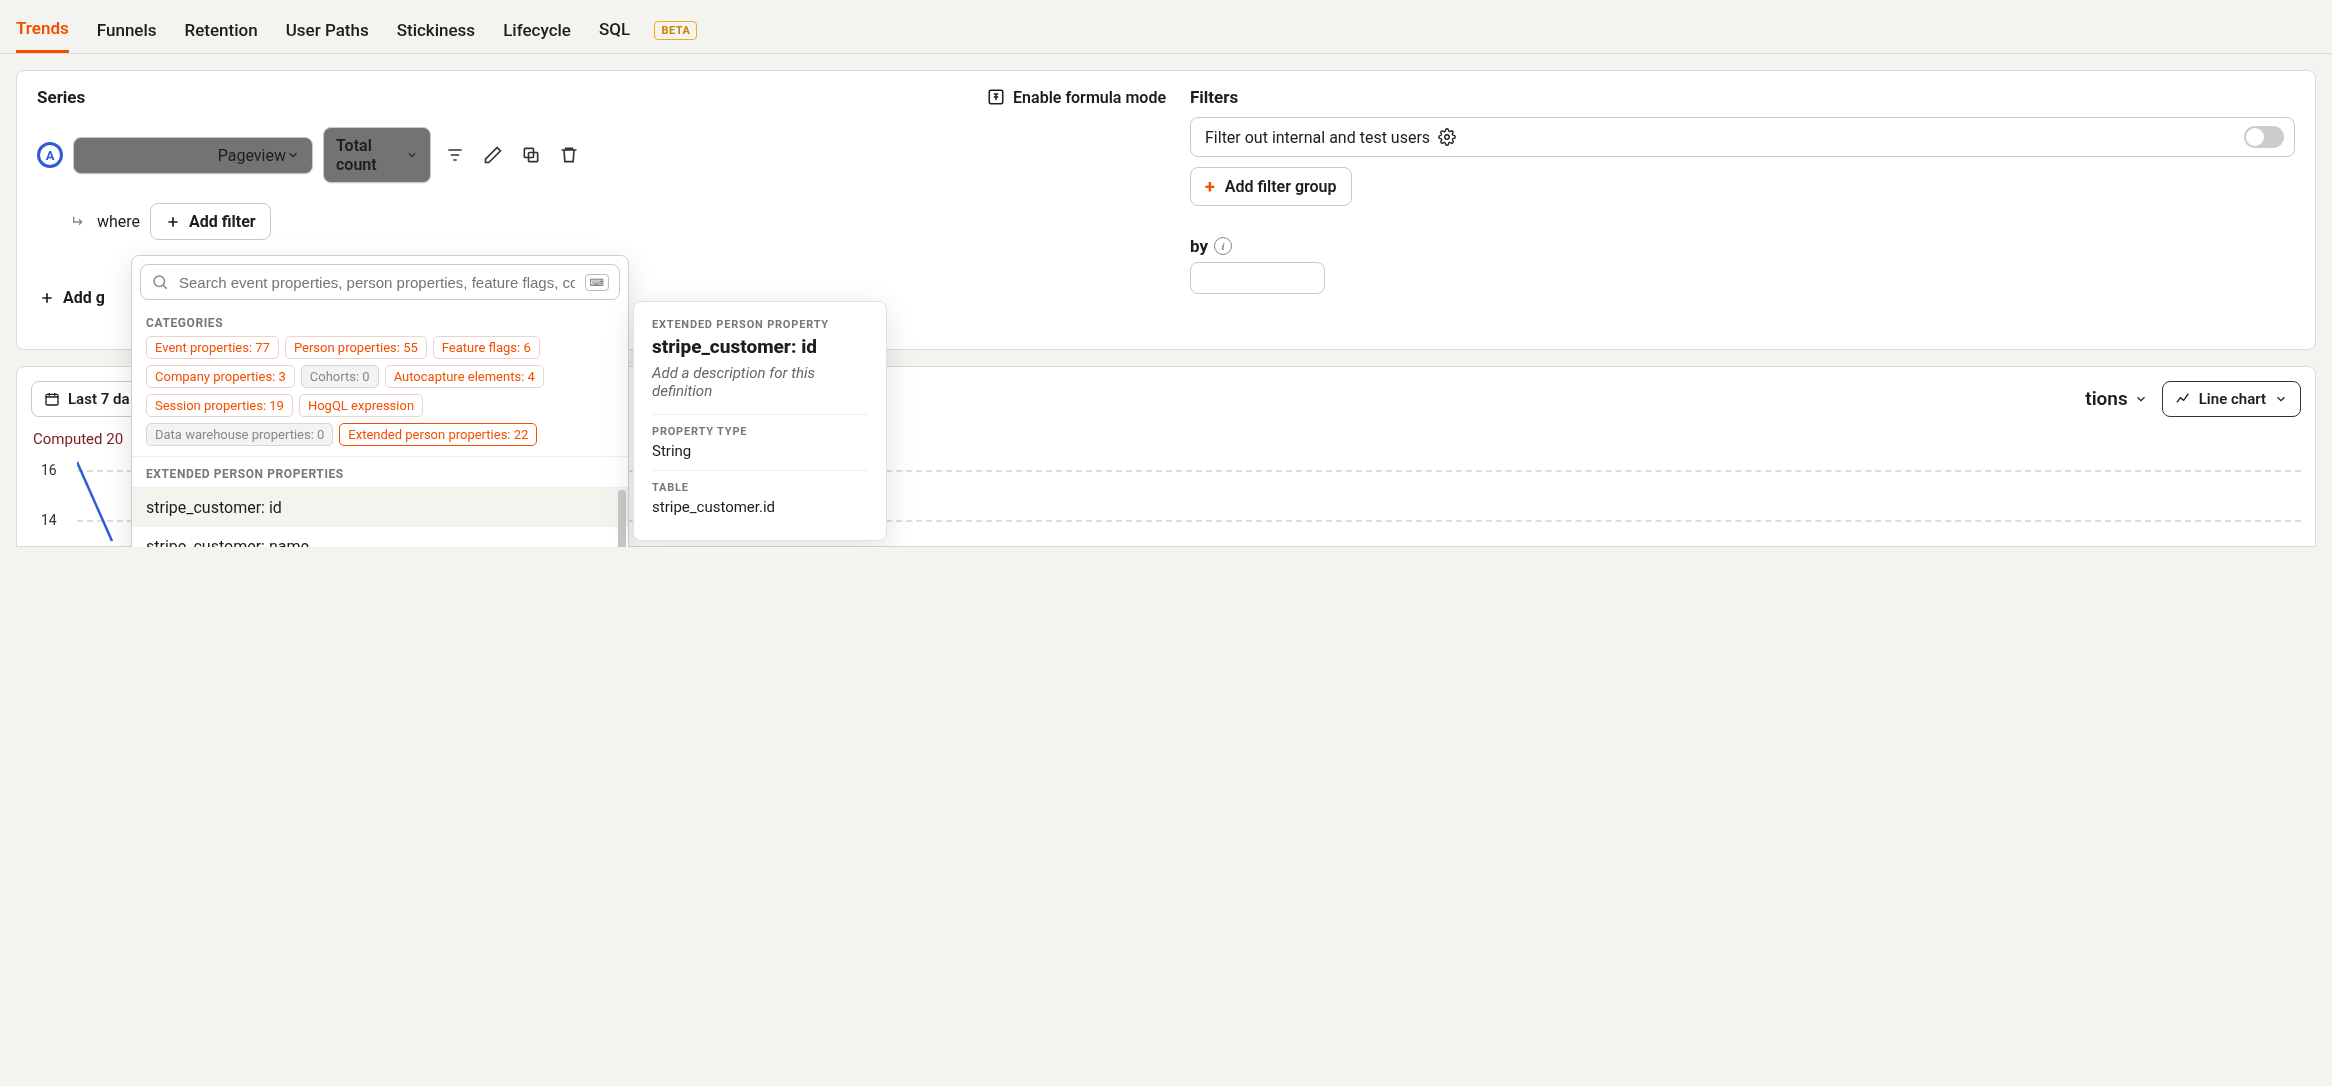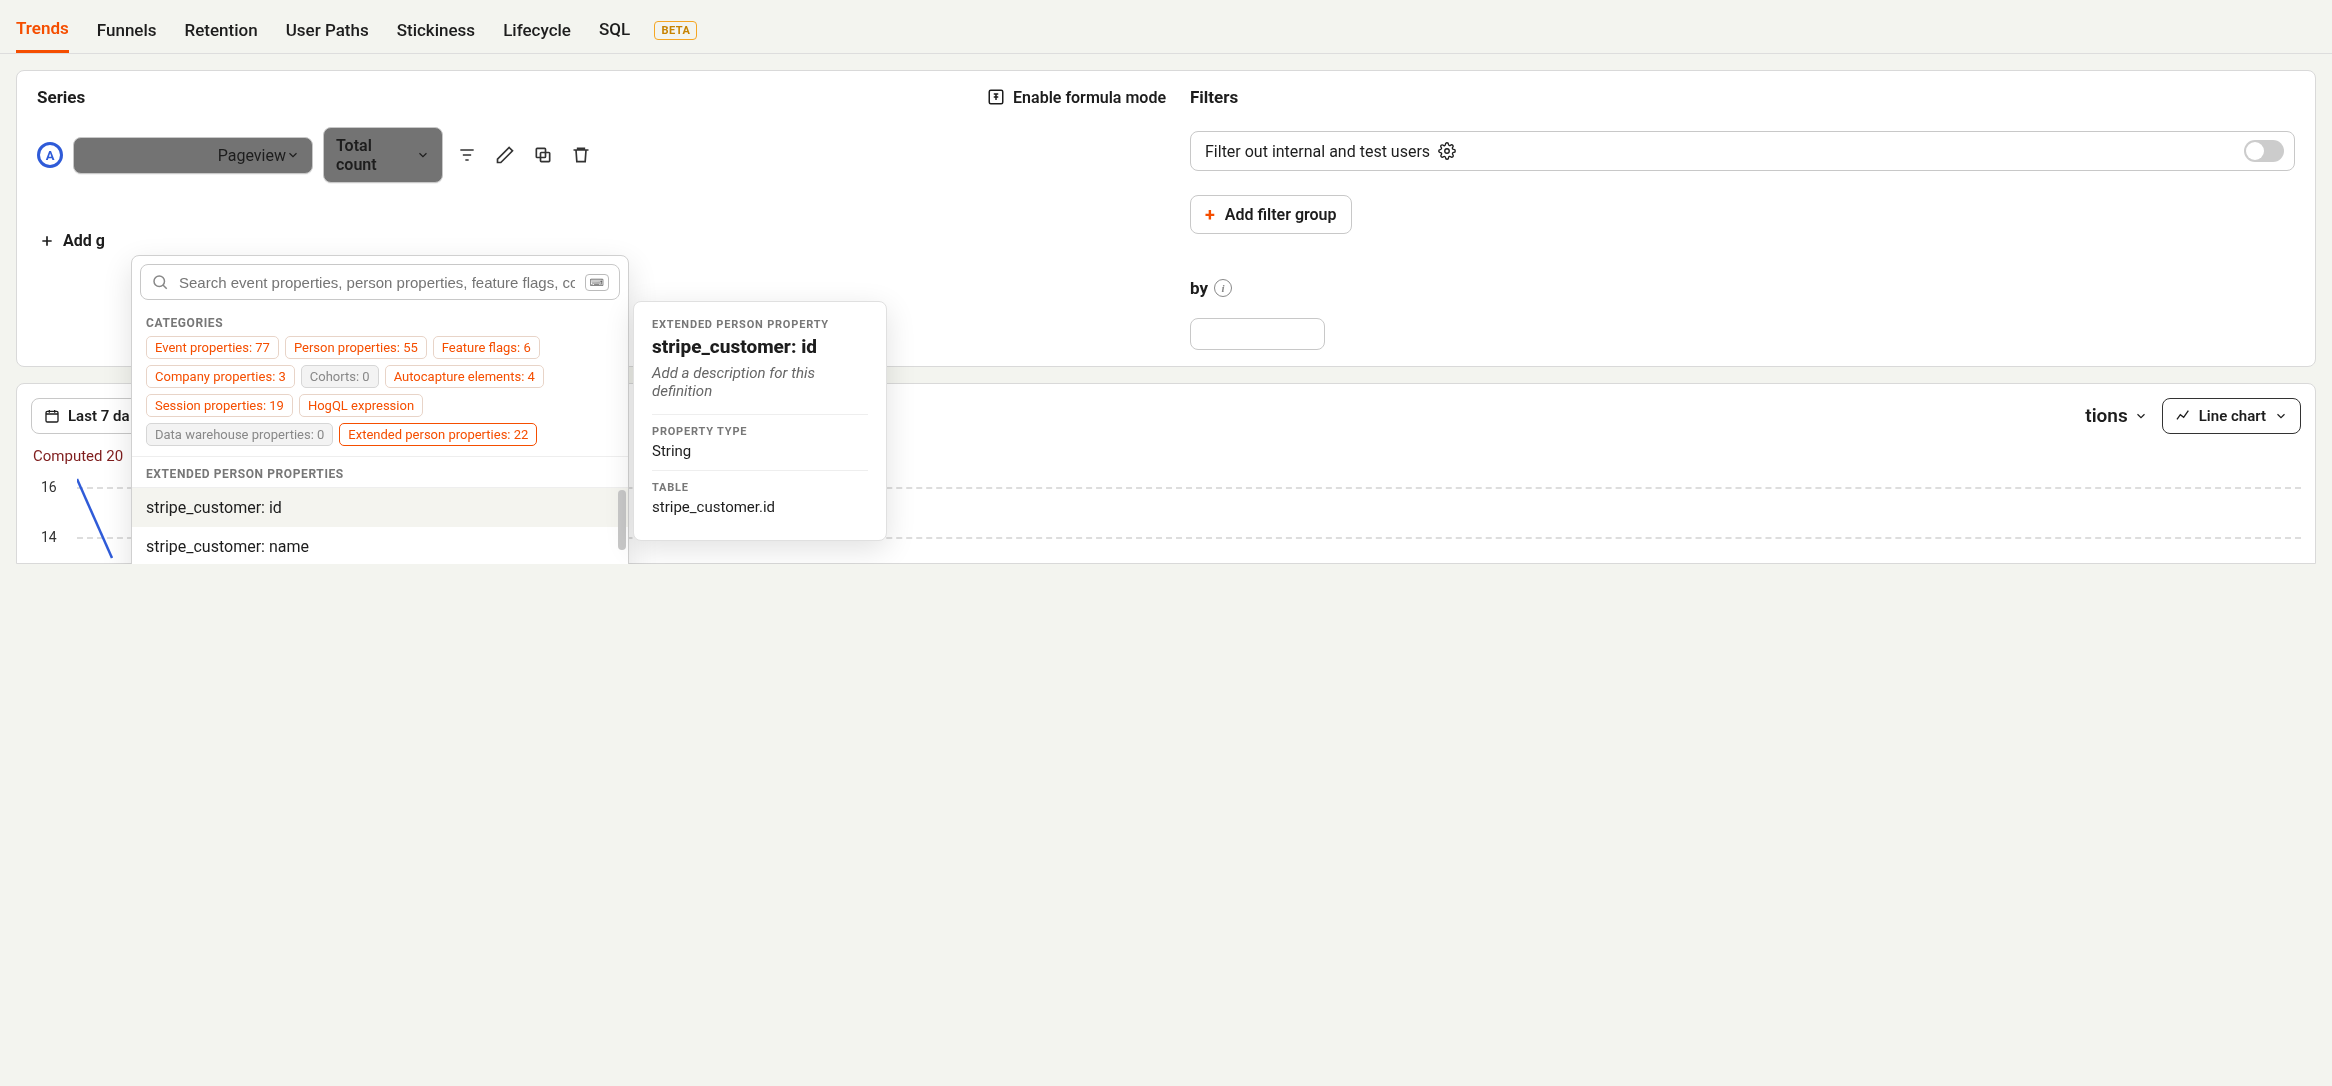--- a/index.html
+++ b/index.html
@@ -58,21 +58,21 @@
   .col-left {
     flex: 0 0 50%;
     display: flex;
     flex-direction: column;
     gap: 12px;
   }
   .col-right {
     flex: 1;
     display: flex;
     flex-direction: column;
-    gap: 24px;
+    gap: 10px;
   }
   .section-header {
     display: flex;
     justify-content: space-between;
     align-items: center;
     margin-bottom: 8px;
   }
   .section-title {
     font-size: 17px;
     font-weight: 700;
@@ -109,21 +109,21 @@
     justify-content: flex-end;
     border: 1px solid #c8c8c8;
     border-radius: 8px;
     padding: 8px 12px;
     background: #737373;
     cursor: pointer;
     box-shadow: 0 1px 0 rgba(0,0,0,0.05);
     font-size: 16px;
   }
   .event-select { width: 240px; }
-  .agg-select { width: 120px; font-weight: 600; }
+  .agg-select { width: 108px; font-weight: 600; }
   .icon-btn {
     width: 28px; height: 28px;
     display: flex;
     align-items: center;
     justify-content: center;
     cursor: pointer;
     color: #333;
   }
   
   .where-row {
@@ -488,20 +488,32 @@
             <rect x="4" y="4" width="11" height="11" rx="1"></rect>
           </svg>
       </div>
       <div class="icon-btn">
         <svg width="20" height="20" viewBox="0 0 24 24" fill="none" stroke="currentColor" stroke-width="2">
             <path d="M3 6h18M8 6V4h8v2M6 6l1 14h10l1-14"></path>
           </svg>
       </div>
     </div>
 
+    <div class="where-row">
+      <svg class="where-icon" width="16" height="16" viewBox="0 0 24 24" fill="none" stroke="currentColor" stroke-width="2">
+          <path d="M4 4v8h12M12 8l4 4-4 4"></path>
+        </svg>
+      <span class="where-label">where</span>
+      <div class="add-filter-btn">
+        <svg width="16" height="16" viewBox="0 0 24 24" fill="none" stroke="currentColor" stroke-width="2.5">
+            <path d="M12 5v14M5 12h14"></path>
+          </svg>
+        <span>Add filter</span>
+      </div>
+    </div>
 
     <div class="add-graph-row">
       <svg width="16" height="16" viewBox="0 0 24 24" fill="none" stroke="currentColor" stroke-width="2.5">
           <path d="M12 5v14M5 12h14"></path>
         </svg>
       <span>Add g</span>
     </div>
   </div>
 
   <div class="col-right">

